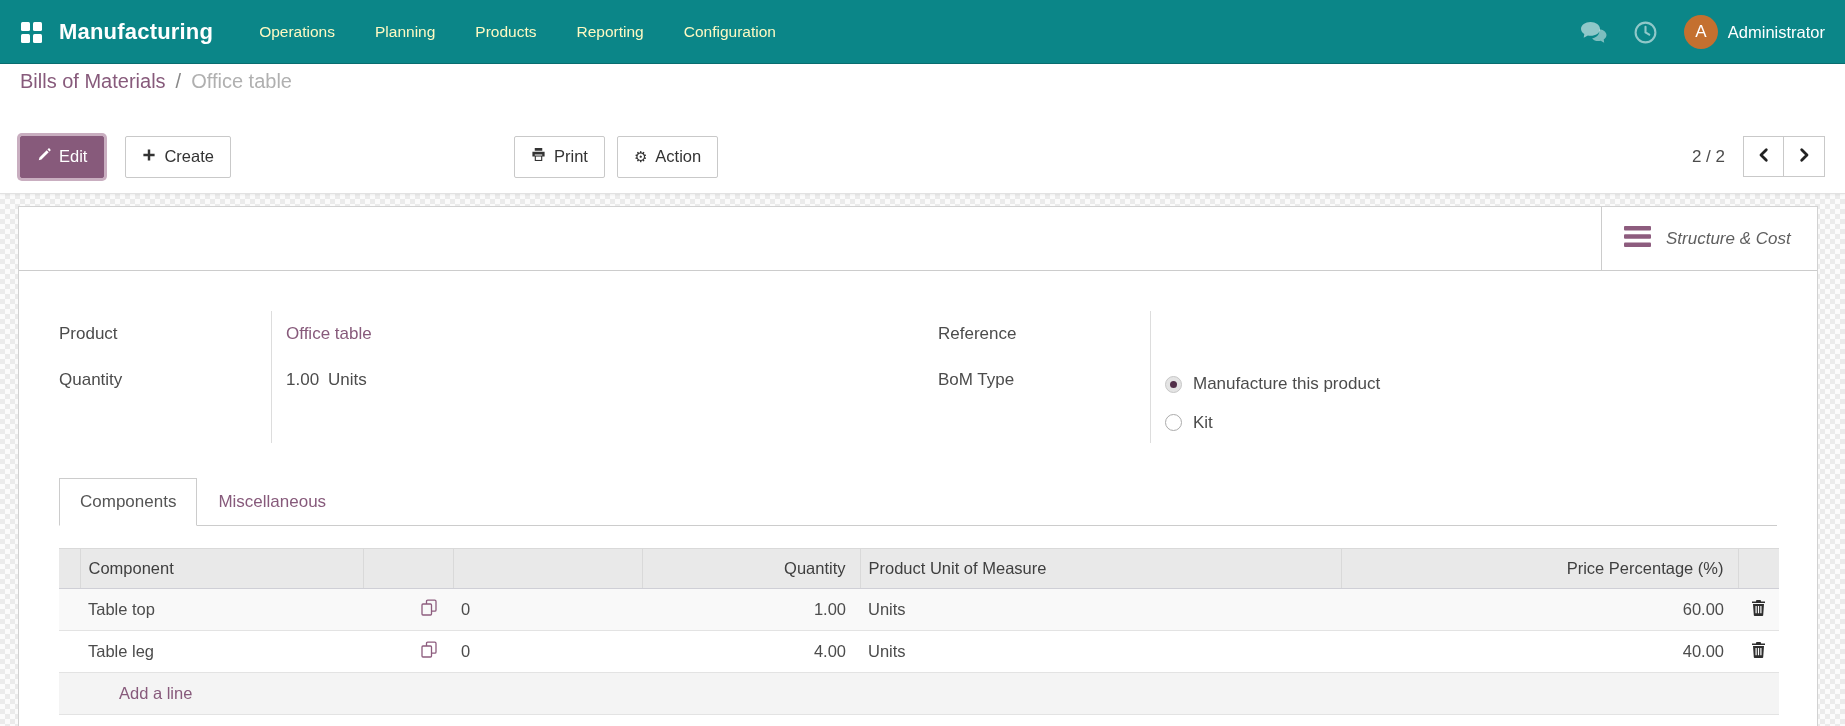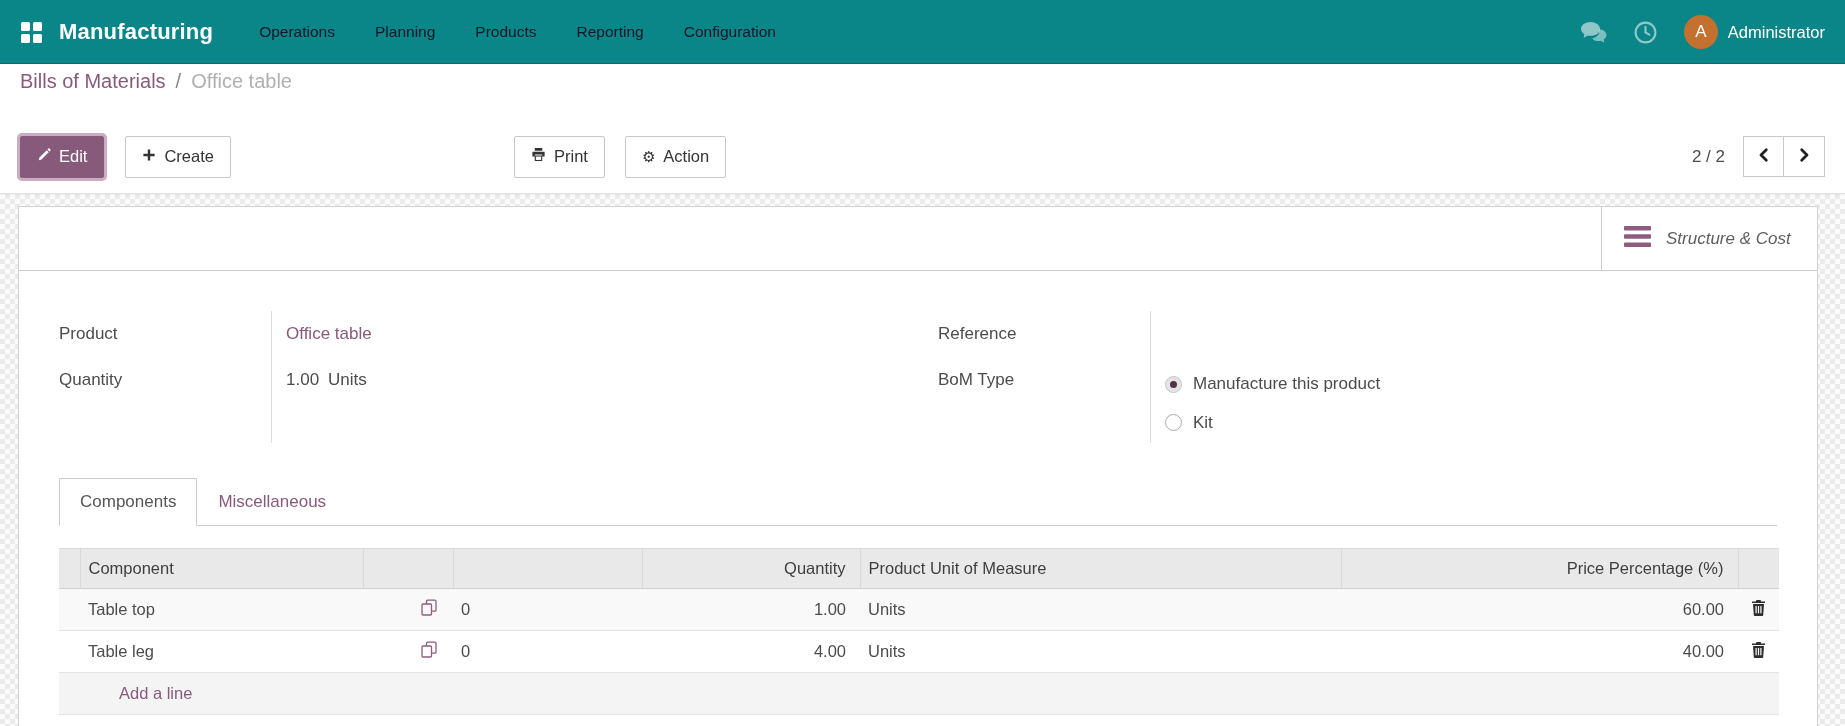--- a/index.html
+++ b/index.html
@@ -5,21 +5,21 @@
   * { margin:0; padding:0; box-sizing:border-box; }
   html,body { width:1845px; height:726px; overflow:hidden; }
   body { font-family:"Liberation Sans", sans-serif; color:#4c4c4c; background:#fff; }
 
   
   .navbar { height:64px; background:#0b8688; display:flex; align-items:center;
             padding:0 20px; color:#fff; box-shadow:inset 0 -1px 0 rgba(0,0,0,.18); }
   .apps-btn { display:flex; align-items:center; cursor:pointer; margin-right:16px; }
   .app-title { font-size:22px; font-weight:bold; letter-spacing:.2px; }
   .nav-menus { display:flex; margin-left:46px; gap:40px; }
-  .nav-menu { font-size:15.5px; color:#0f172a; cursor:pointer; white-space:nowrap; }
+  .nav-menu { font-size:15.5px; color:#fef9c3; cursor:pointer; white-space:nowrap; }
   .nav-right { margin-left:auto; display:flex; align-items:center; gap:26px; }
   .nav-ico { color:rgba(255,255,255,.55); display:flex; align-items:center; cursor:pointer; }
   .user-chip { display:flex; align-items:center; gap:10px; cursor:pointer; }
   .avatar { width:34px; height:34px; border-radius:50%; background:#c4702f; color:#fff;
             display:flex; align-items:center; justify-content:center; font-size:17px; }
   .user-name { font-size:16.5px; color:#fff; }
 
   
   .breadcrumb-bar { height:56px; display:flex; align-items:flex-start; padding:6px 0 0 20px;
                     background:#fff; font-size:20px; }
@@ -30,21 +30,21 @@
   
   .control-panel { height:74px; background:#fff; display:flex; align-items:center;
                    padding:0 20px 0 20px; border-bottom:1px solid #e2e2e2;
                    box-shadow:0 1px 2px rgba(0,0,0,.05); position:relative; z-index:2; }
   .btn { height:42px; display:inline-flex; align-items:center; gap:8px; padding:0 16px;
          font-size:16.5px; font-family:inherit; background:#fff; border:1px solid #c9c9c9;
          color:#333; cursor:pointer; border-radius:2px; }
   .btn-primary { background:#875A7B; border-color:#875A7B; color:#fff;
                  box-shadow:0 0 0 3px #c9aec0; }
   .btn-create { margin-left:21px; }
-  .cp-mid { margin-left:283px; display:flex; gap:20px; }
+  .cp-mid { margin-left:283px; display:flex; gap:12px; }
   .pager { margin-left:auto; display:flex; align-items:center; gap:18px; }
   .pager-count { font-size:17px; color:#4c4c4c; }
   .pager-btns { display:flex; }
   .pager-btn { width:41px; height:41px; background:#fff; border:1px solid #c9c9c9;
                display:flex; align-items:center; justify-content:center; color:#222; cursor:pointer; }
   .pager-btn + .pager-btn { border-left:none; }
 
   
   .content { height:543px; padding:12px 27px 0 18px; background-color:#fbfbfb;
     background-image:

